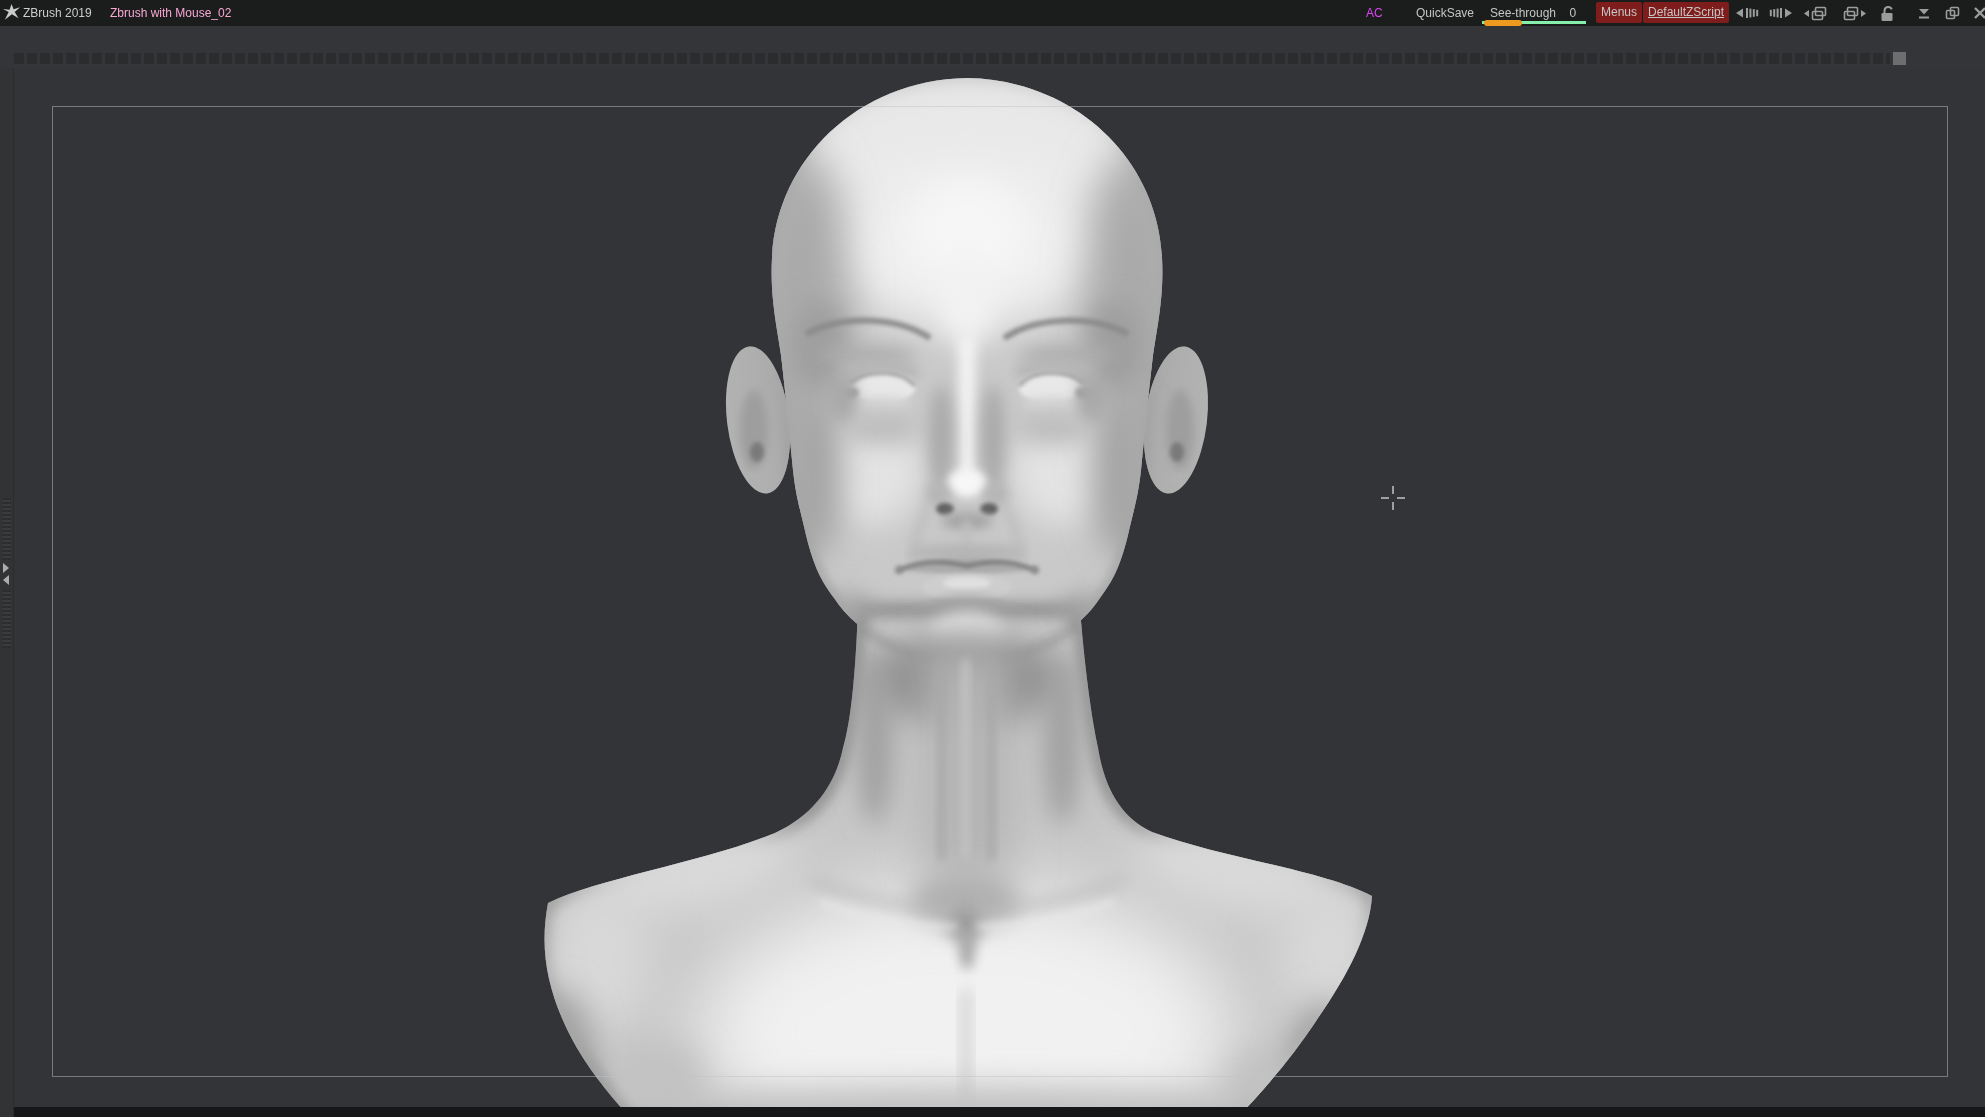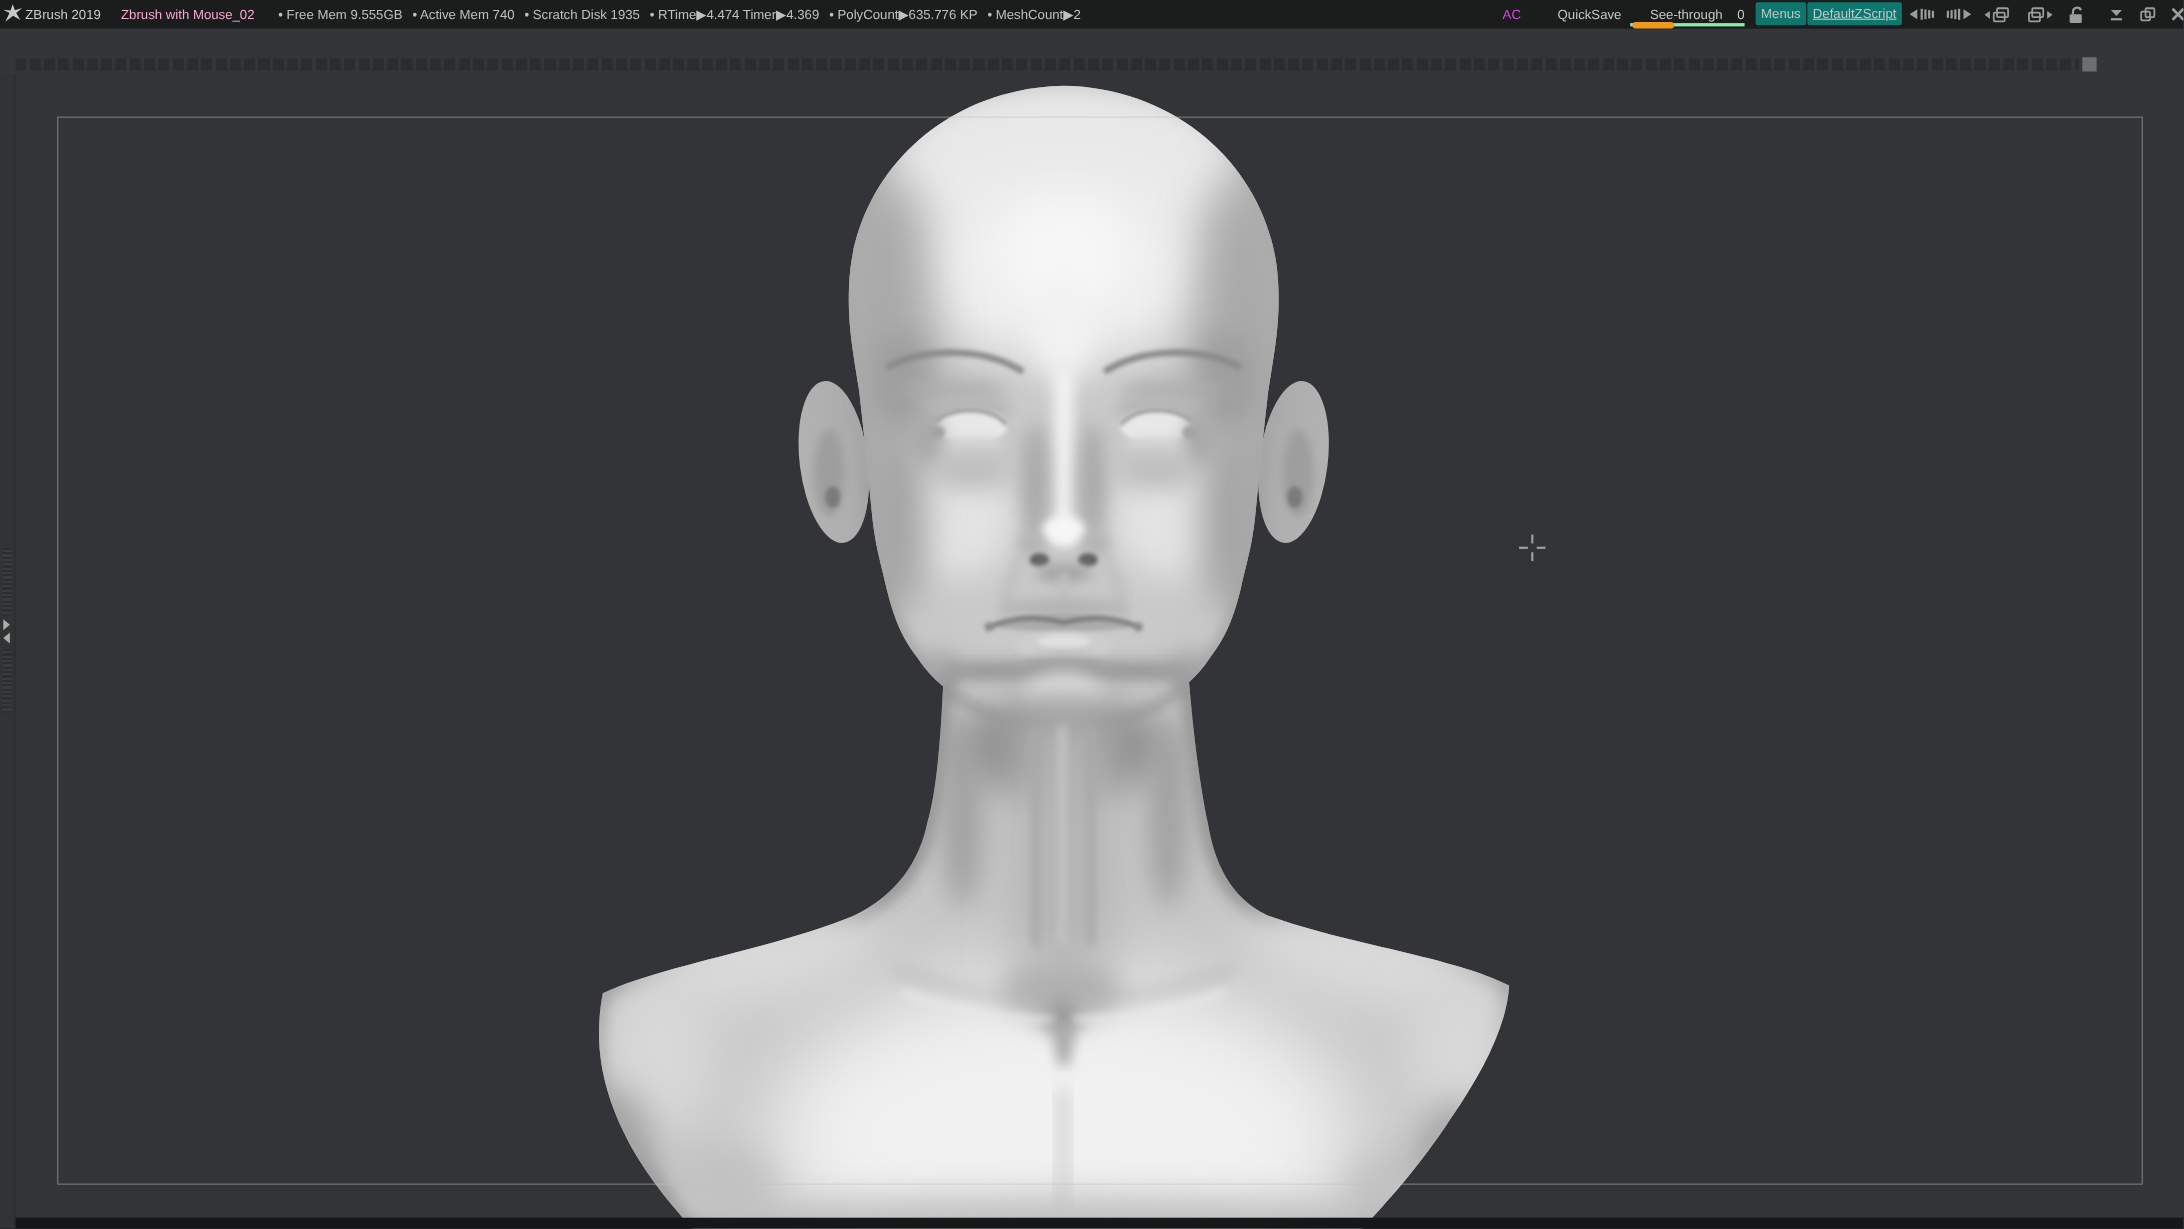--- a/index.html
+++ b/index.html
@@ -1,34 +1,34 @@
 <!DOCTYPE html>
 <html><head>
 <meta charset="utf-8">
 <style>
   html,body{margin:0;padding:0;overflow:hidden;}
   body{width:1985px;height:1117px;position:relative;background:#333437;
        font-family:"Liberation Sans",sans-serif;-webkit-font-smoothing:antialiased;}
 
   
   .titlebar{position:absolute;top:0;left:0;width:1985px;height:26px;background:#1b1c1c;
-            color:#c5c6c6;font-size:12px;z-index:20;text-align:right;}
+            color:#c5c6c6;font-size:12px;z-index:20;}
   .titlebar .itm{position:absolute;top:0;height:26px;line-height:26px;white-space:nowrap;}
   .logo{left:2px;top:3px;position:absolute;}
   .appname{left:23px;color:#cccccc;}
   .projname{left:110px;color:#f9a8d4;}
   .stats{left:253px;display:flex;gap:9px;color:#bfc0c0;font-size:12px;}
   .ac{left:1366px;color:#d946ef;}
   .quicksave{left:1416px;}
   .seethrough{left:1482px;width:104px;border-bottom:3px solid #86efac;height:21px !important;}
   .seethrough .lbl{margin-left:8px;}
   .seethrough .val{margin-left:10px;}
   .st-handle{position:absolute;left:1484px;top:20px;width:38px;height:6px;border-radius:3px;
              background:#ee9a1e;z-index:21;}
-  .btnish{background:#0f766e;border-radius:2px;padding:0 5px;top:2px !important;
+  .btnish{background:#7f1d1d;border-radius:2px;padding:0 5px;top:2px !important;
           height:21px !important;line-height:21px !important;}
   .menus{left:1596px;}
   .zscript{left:1643px;text-decoration:underline;}
   .tbicon{position:absolute;top:5px;height:16px;}
   .i-scrl{left:1736px;} .i-scrr{left:1766px;} .i-dockl{left:1804px;} .i-dockr{left:1838px;}
   .i-lock{left:1878px;} .i-min{left:1916px;} .i-rest{left:1944px;} .i-close{left:1972px;}
 
   
   .shelf{position:absolute;top:26px;left:0;width:1985px;height:42px;background:#343538;z-index:10;}
   .dotline{position:absolute;top:27px;left:14px;width:1876px;height:11px;
@@ -68,28 +68,20 @@
 
 <header class="titlebar">
   <span class="logo">
     <svg width="19" height="19" viewBox="0 0 20 20">
       <path class="ic" style="fill:#c9caca" d="M10 1 L12.2 6.6 L19 4.6 L13.4 9.4 L17.4 16 L10.4 11.8 L3 17.6 L7 9.4 L1 6.2 L8 7 Z"></path>
     </svg>
   </span>
   <span class="itm appname">ZBrush 2019</span>
   <span class="itm projname">Zbrush with Mouse_02</span>
 
-  <div class="itm stats">
-    <span>• Free Mem 9.555GB</span>
-    <span>• Active Mem 740</span>
-    <span>• Scratch Disk 1935</span>
-    <span>• RTime▶4.474 Timer▶4.369</span>
-    <span>• PolyCount▶635.776 KP</span>
-    <span>• MeshCount▶2</span>
-  </div>
 
   <span class="itm ac">AC</span>
   <span class="itm quicksave">QuickSave</span>
 
   <div class="itm seethrough">
     <span class="lbl">See-through</span>
     <span class="val">0</span>
   </div>
   <div class="st-handle"></div>
 

